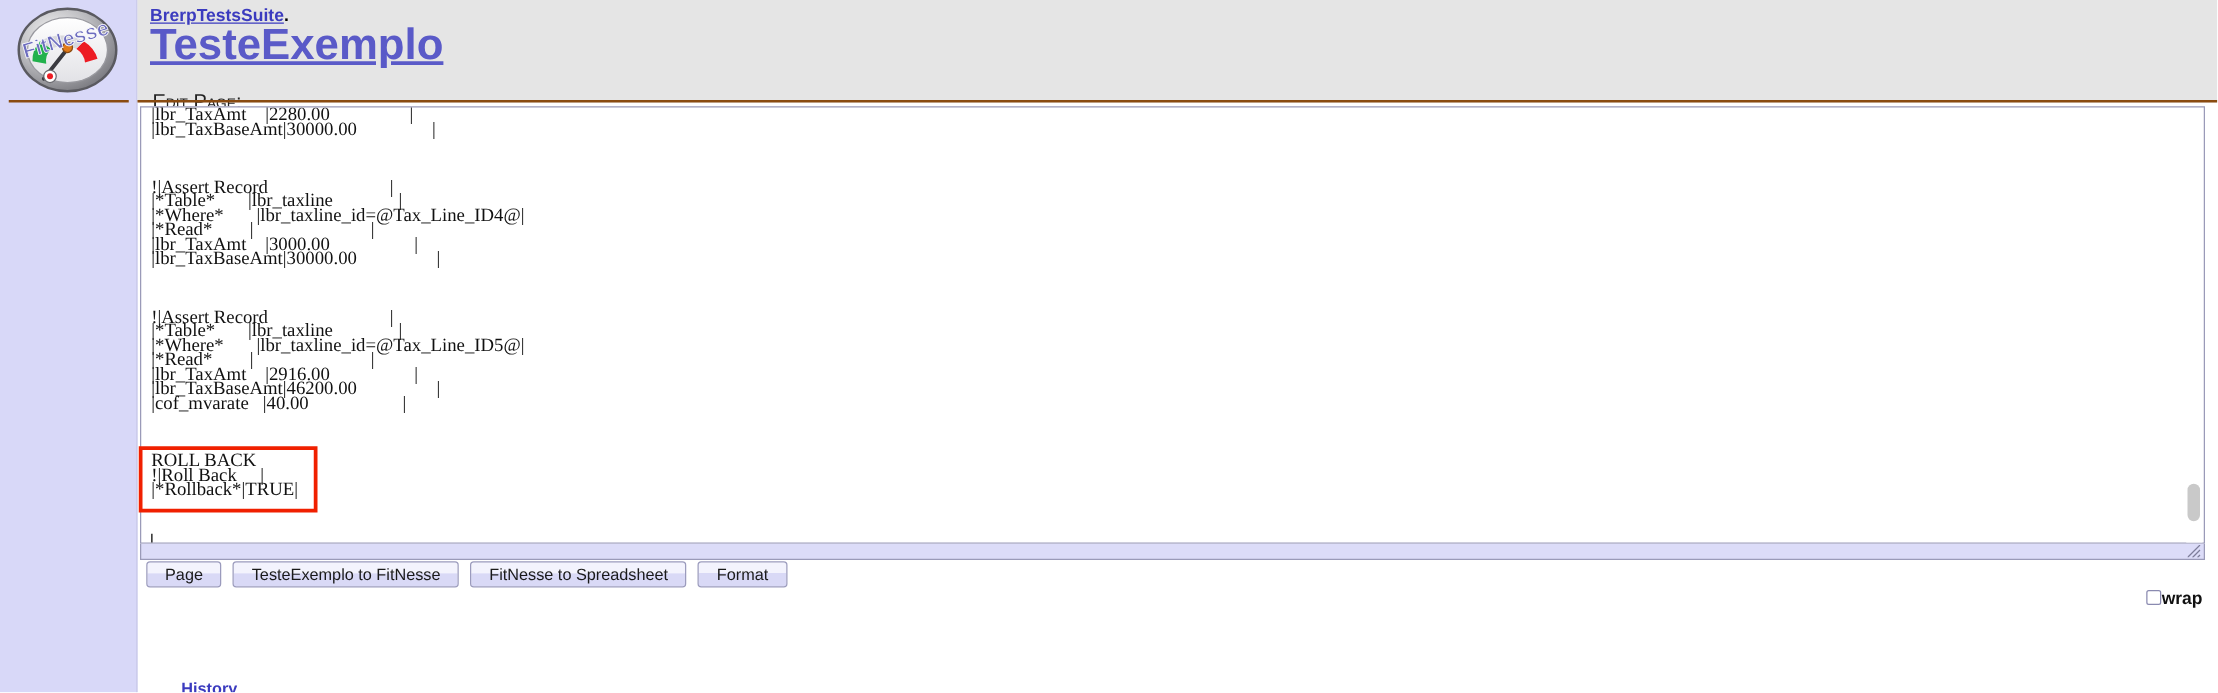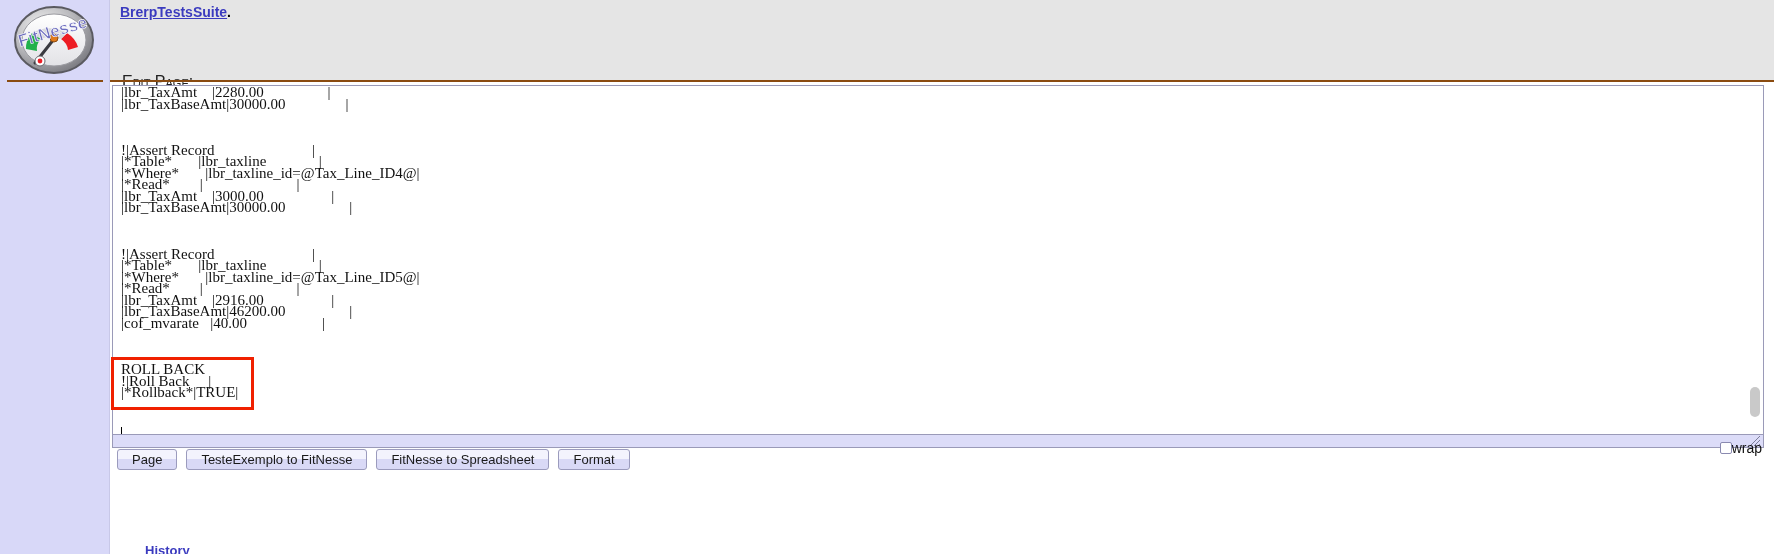--- a/index.html
+++ b/index.html
@@ -208,24 +208,25 @@
     box-sizing: border-box;
     cursor: pointer;
     white-space: nowrap;
     font-family: "Liberation Sans", sans-serif;
   }
 
   
   #wrap-group {
     position: absolute;
     right: 12px;
-    top: 440px;
+    top: 470px;
     display: flex;
     align-items: center;
     gap: 0;
+    font-weight: bold;
   }
   #wrap-checkbox {
     width: 12px;
     height: 12px;
     border: 1px solid #8a8ab0;
     background: #ffffff;
     border-radius: 2px;
     box-sizing: border-box;
     cursor: pointer;
   }
@@ -280,20 +281,21 @@
         <text x="42" y="32" font-family="Liberation Sans, sans-serif" font-size="17" font-weight="bold" fill="#6d6dbf" stroke="#ffffff" stroke-width="0.6" text-anchor="middle" transform="rotate(-16 42 32)">FitNesse</text>
       </svg>
     </div>
     <div id="sidebar-rule"></div>
   </div>
 
   <div id="header">
     <div id="breadcrumb">
       <a href="#" class="crumb-link">BrerpTestsSuite</a><span class="crumb-sep">.</span>
     </div>
+    <div id="page-title">TesteExemplo</div>
     <div id="edit-label">Edit Page:</div>
   </div>
   <div id="header-rule"></div>
 
   <div id="editor-shell">
     <pre id="editor-text">|lbr_TaxAmt    |2280.00                 |
 |lbr_TaxBaseAmt|30000.00                |
 
 
 

